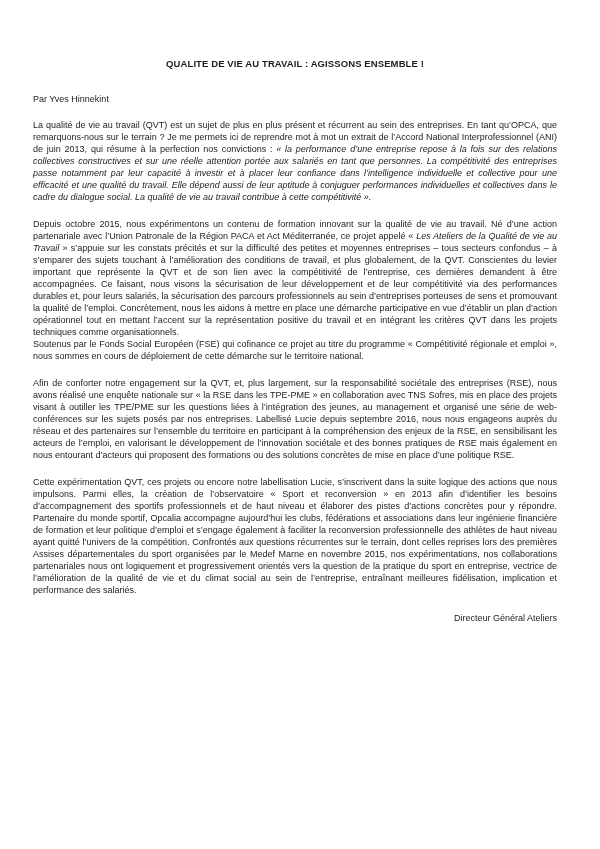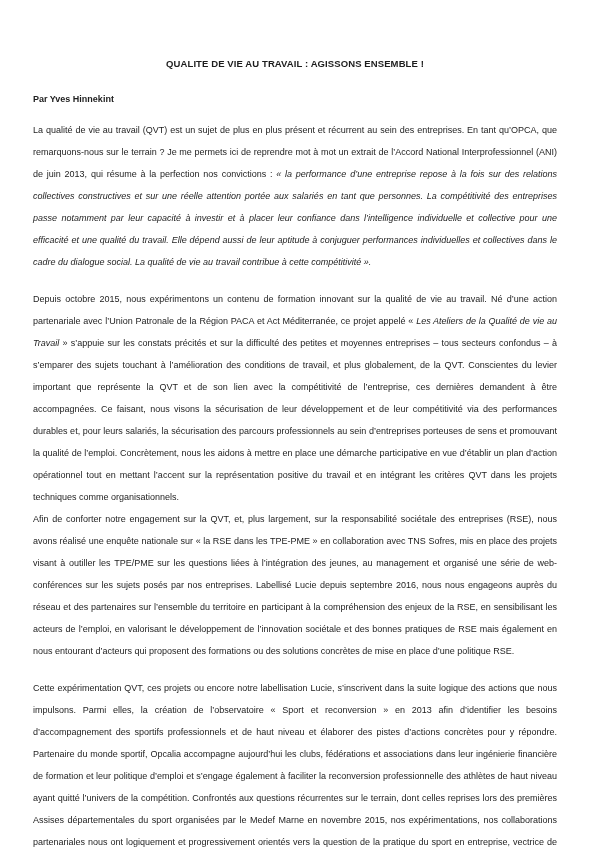--- a/index.html
+++ b/index.html
@@ -24,27 +24,27 @@
   .doc-title {
     font-size: 9.5px;
     font-weight: bold;
     text-align: center;
     letter-spacing: 0.1px;
     margin: 0 0 21px 0;
     line-height: 14px;
   }
   .byline {
     font-size: 9px;
-    font-weight: bold;
+    font-weight: normal;
     margin: 0 0 13px 0;
     line-height: 14px;
   }
   p.body-para {
     font-size: 9px;
-    line-height: 22px;
+    line-height: 12px;
     text-align: justify;
     margin: 0 0 15px 0;
   }
   p.body-para.no-gap-after {
     margin-bottom: 0;
   }
   .italic-seg {
     font-style: italic;
   }
   .signature {
@@ -60,20 +60,21 @@
 <div class="page">
 
   <h1 class="doc-title">QUALITE DE VIE AU TRAVAIL : AGISSONS ENSEMBLE !</h1>
 
   <p class="byline">Par Yves Hinnekint</p>
 
   <p class="body-para"><span>La qualité de vie au travail (QVT) est un sujet de plus en plus présent et récurrent au sein des entreprises. En tant qu’OPCA, que remarquons-nous sur le terrain ? Je me permets ici de reprendre mot à mot un extrait de l’Accord National Interprofessionnel (ANI) de juin 2013, qui résume à la perfection nos convictions : </span><span class="italic-seg">« la performance d’une entreprise repose à la fois sur des relations collectives constructives et sur une réelle attention portée aux salariés en tant que personnes. La compétitivité des entreprises passe notamment par leur capacité à investir et à placer leur confiance dans l’intelligence individuelle et collective pour une efficacité et une qualité du travail. Elle dépend aussi de leur aptitude à conjuguer performances individuelles et collectives dans le cadre du dialogue social. La qualité de vie au travail contribue à cette compétitivité ».</span></p>
 
   <p class="body-para no-gap-after"><span>Depuis octobre 2015, nous expérimentons un contenu de formation innovant sur la qualité de vie au travail. Né d’une action partenariale avec l’Union Patronale de la Région PACA et Act Méditerranée, ce projet appelé « </span><span class="italic-seg">Les Ateliers de la Qualité de vie au Travail</span><span> » s’appuie sur les constats précités et sur la difficulté des petites et moyennes entreprises – tous secteurs confondus – à s’emparer des sujets touchant à l’amélioration des conditions de travail, et plus globalement, de la QVT. Conscientes du levier important que représente la QVT et de son lien avec la compétitivité de l’entreprise, ces dernières demandent à être accompagnées. Ce faisant, nous visons la sécurisation de leur développement et de leur compétitivité via des performances durables et, pour leurs salariés, la sécurisation des parcours professionnels au sein d’entreprises porteuses de sens et promouvant la qualité de l’emploi. Concrètement, nous les aidons à mettre en place une démarche participative en vue d’établir un plan d’action opérationnel tout en mettant l’accent sur la représentation positive du travail et en intégrant les critères QVT dans les projets techniques comme organisationnels.</span></p>
 
+  <p class="body-para">Soutenus par le Fonds Social Européen (FSE) qui cofinance ce projet au titre du programme « Compétitivité régionale et emploi », nous sommes en cours de déploiement de cette démarche sur le territoire national.</p>
 
   <p class="body-para">Afin de conforter notre engagement sur la QVT, et, plus largement, sur la responsabilité sociétale des entreprises (RSE), nous avons réalisé une enquête nationale sur « la RSE dans les TPE-PME » en collaboration avec TNS Sofres, mis en place des projets visant à outiller les TPE/PME sur les questions liées à l’intégration des jeunes, au management et organisé une série de web-conférences sur les sujets posés par nos entreprises. Labellisé Lucie depuis septembre 2016, nous nous engageons auprès du réseau et des partenaires sur l’ensemble du territoire en participant à la compréhension des enjeux de la RSE, en sensibilisant les acteurs de l’emploi, en valorisant le développement de l’innovation sociétale et des bonnes pratiques de RSE mais également en nous entourant d’acteurs qui proposent des formations ou des solutions concrètes de mise en place d’une politique RSE.</p>
 
   <p class="body-para">Cette expérimentation QVT, ces projets ou encore notre labellisation Lucie, s’inscrivent dans la suite logique des actions que nous impulsons. Parmi elles, la création de l’observatoire « Sport et reconversion » en 2013 afin d’identifier les besoins d’accompagnement des sportifs professionnels et de haut niveau et élaborer des pistes d’actions concrètes pour y répondre. Partenaire du monde sportif, Opcalia accompagne aujourd’hui les clubs, fédérations et associations dans leur ingénierie financière de formation et leur politique d’emploi et s’engage également à faciliter la reconversion professionnelle des athlètes de haut niveau ayant quitté l’univers de la compétition. Confrontés aux questions récurrentes sur le terrain, dont celles reprises lors des premières Assises départementales du sport organisées par le Medef Marne en novembre 2015, nos expérimentations, nos collaborations partenariales nous ont logiquement et progressivement orientés vers la question de la pratique du sport en entreprise, vectrice de l’amélioration de la qualité de vie et du climat social au sein de l’entreprise, entraînant meilleures fidélisation, implication et performance des salariés.</p>
 
   <div class="signature">
     <div>Directeur Général Ateliers</div>
   </div>
 
 </div>

